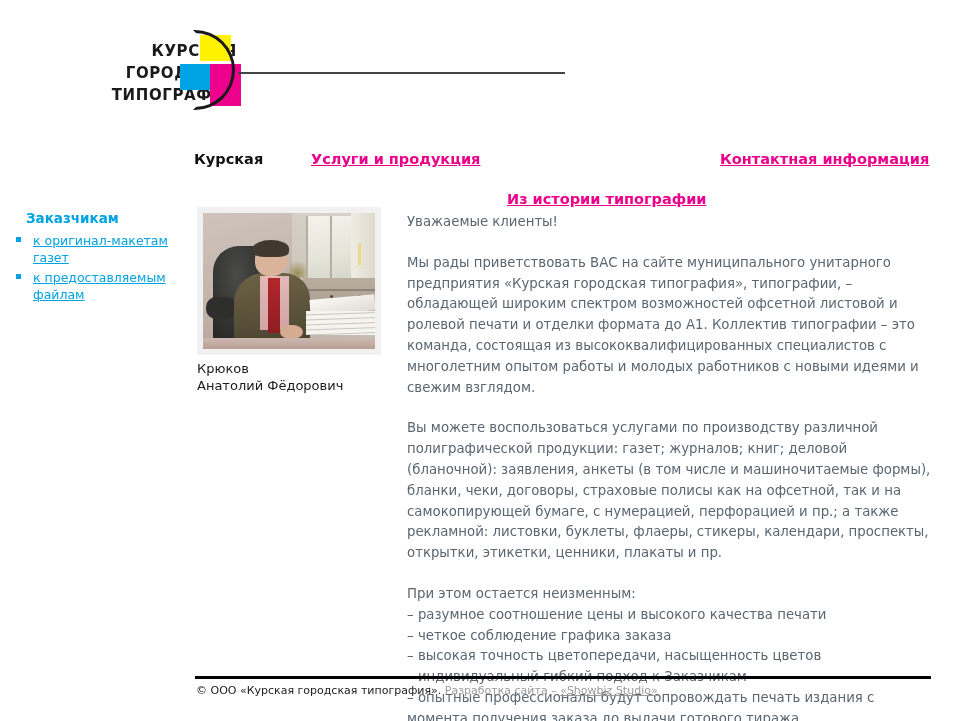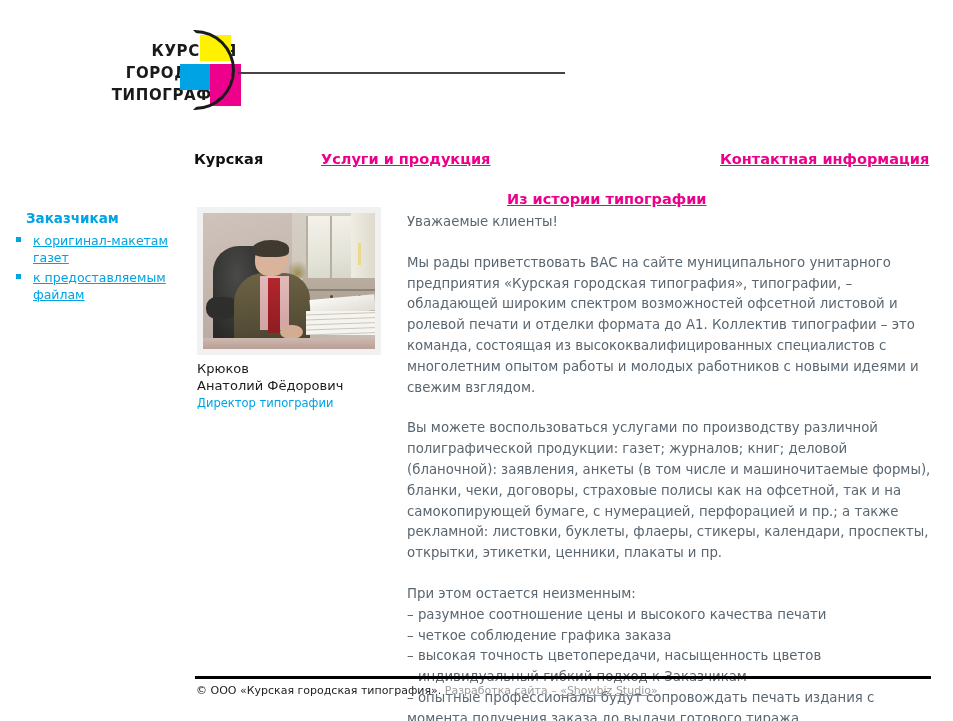--- a/index.html
+++ b/index.html
@@ -80,21 +80,21 @@
     font-weight: bold;
     text-decoration: none;
   }
   .nav-item.link {
     color: #ec008c;
     font-weight: bold;
     text-decoration: underline;
     cursor: pointer;
   }
   #nav-0 { left: 194px; }
-  #nav-1 { left: 321px; }
+  #nav-1 { left: 311px; }
   #nav-2 { left: 507px; margin-top: 40px; }
   #nav-3 { left: 720px; }
 
   
   #sidebar {
     position: absolute;
     left: 14px; top: 210px;
     width: 172px;
   }
   #sidebar-title {
@@ -303,21 +303,20 @@
     <div class="papers2"></div>
     <div class="papers"></div>
     <div class="hand"></div>
     <div class="desk"></div>
   </div>
 </div>
 
 <div id="photo-caption">
   <div id="cap-name-1">Крюков</div>
   <div id="cap-name-2">Анатолий Фёдорович</div>
-  <div id="cap-role">Директор типографии</div>
 </div>
 
 <div id="content">
   <p>Уважаемые клиенты!</p>
   <p>Мы рады приветствовать ВАС на сайте муниципального унитарного предприятия «Курская городская типография», типографии, – обладающей широким спектром возможностей офсетной листовой и ролевой печати и отделки формата до А1. Коллектив типографии – это команда, состоящая из высококвалифицированных специалистов с многолетним опытом работы и молодых работников с новыми идеями и свежим взглядом.</p>
   <p>Вы можете воспользоваться услугами по производству различной полиграфической продукции: газет; журналов; книг; деловой (бланочной): заявления, анкеты (в том числе и машиночитаемые формы), бланки, чеки, договоры, страховые полисы как на офсетной, так и на самокопирующей бумаге, с нумерацией, перфорацией и пр.; а также рекламной: листовки, буклеты, флаеры, стикеры, календари, проспекты, открытки, этикетки, ценники, плакаты и пр.</p>
   <div class="dash-list">
     <div>При этом остается неизменным:</div>
     <div>– разумное соотношение цены и высокого качества печати</div>
     <div>– четкое соблюдение графика заказа</div>

